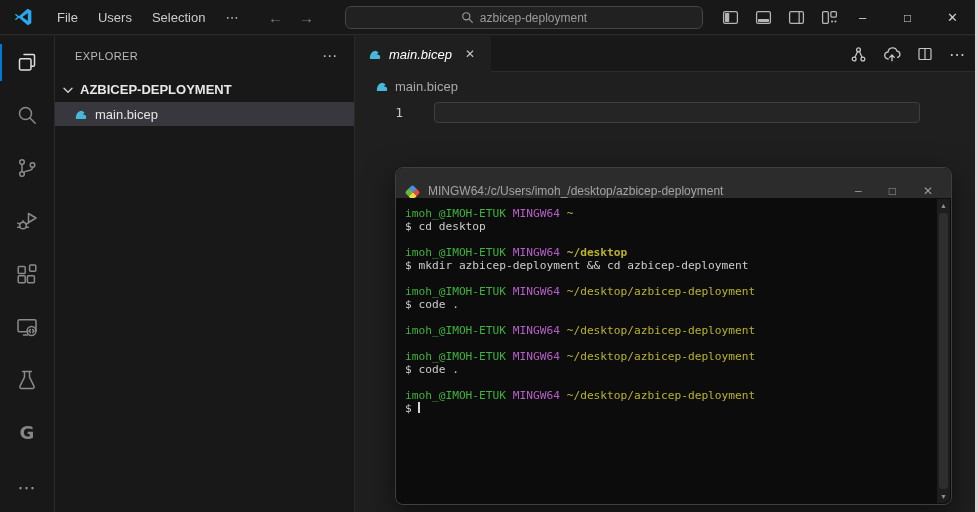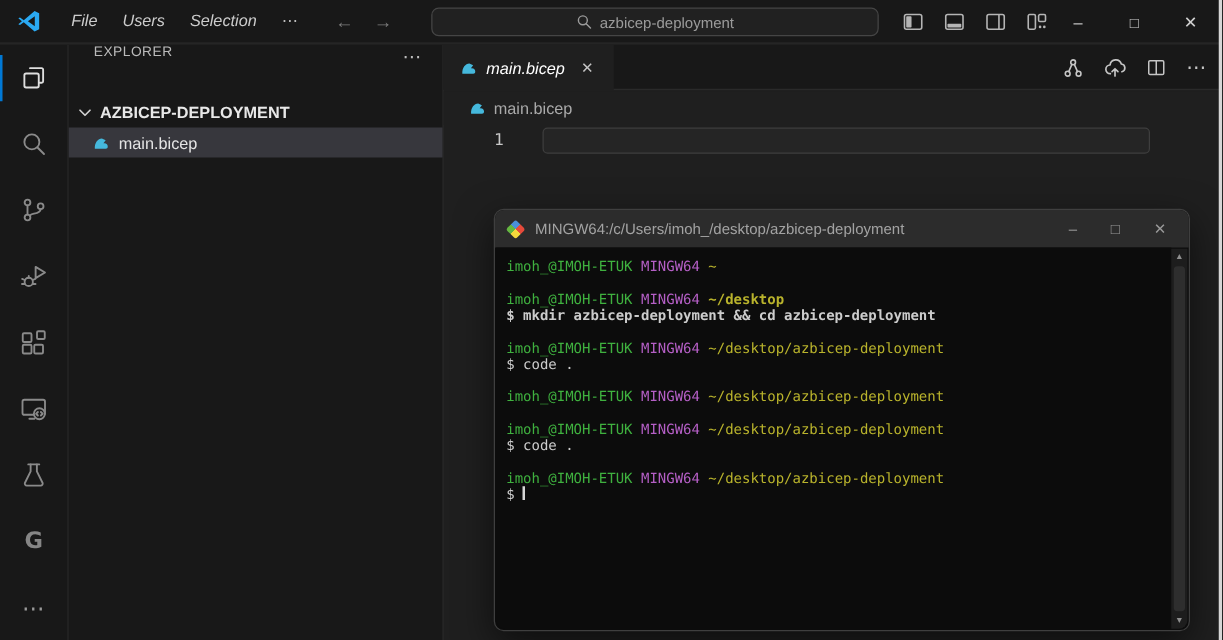--- a/index.html
+++ b/index.html
@@ -8,21 +8,21 @@
     position:relative; width:978px; height:512px; overflow:hidden;
     background:#1f1f1f; font-family:"Liberation Sans","DejaVu Sans",sans-serif;
     color:#cccccc; -webkit-font-smoothing:antialiased;
   }
   svg { display:block; }
 
   
   .titlebar { position:absolute; left:0; top:0; width:978px; height:35px;
     background:#181818; border-bottom:1px solid #2a2a2a; display:flex; align-items:center; }
   .vscode-logo { margin-left:13px; width:20px; height:20px; }
-  .menus { display:flex; margin-left:14px; font-size:13px; color:#cccccc;font-style:italic; }
+  .menus { display:flex; margin-left:14px; font-size:13px; color:#cccccc; }
   .menu-item { padding:4px 10px; border-radius:5px; cursor:default; }
   .menu-more { color:#bdbdbd; letter-spacing:1px; }
   .nav-arrows { position:absolute; left:268px; top:0; height:35px; display:flex; align-items:center; gap:16px;
     font-size:15px; color:#7d7d7d; }
   .cmd-center { position:absolute; left:345px; top:6px; width:358px; height:23px;
     background:#212121; border:1px solid #454545; border-radius:6px;
     display:flex; align-items:center; justify-content:center; gap:6px;
     color:#9b9b9b; font-size:12px; }
   .layout-icons { position:absolute; left:722px; top:0; height:35px; display:flex; align-items:center; gap:16px; }
   .win-controls { position:absolute; right:3px; top:0; height:35px; display:flex; align-items:center; }
@@ -34,21 +34,21 @@
     background:#181818; border-right:1px solid #2a2a2a;
     display:flex; flex-direction:column; align-items:center; }
   .ab-item { position:relative; width:55px; height:54px; display:flex; align-items:center; justify-content:center; }
   .ab-item.active::before { content:""; position:absolute; left:0; top:8px; bottom:8px; width:2px; background:#0078d4; }
   .g-glyph { font-family:"DejaVu Sans",sans-serif; font-weight:800; font-size:18px; color:#868686; }
   .ab-more { font-size:18px; color:#9a9a9a; letter-spacing:1px; margin-top:4px; }
 
   
   .sidebar { position:absolute; left:55px; top:36px; bottom:0; width:300px;
     background:#181818; border-right:1px solid #2a2a2a; }
-  .sb-header { position:absolute; left:0; top:0; width:100%; height:40px; display:flex; align-items:flex-start; }
+  .sb-header { position:absolute; left:0; top:0; width:100%; height:40px; display:flex; align-items:center; }
   .sb-title { margin-left:20px; font-size:11px; letter-spacing:.4px; color:#bbbbbb; }
   .sb-more { position:absolute; right:16px; font-size:15px; color:#bdbdbd; letter-spacing:1px; }
   .sb-folder { position:absolute; left:0; top:42px; width:100%; height:23px; display:flex; align-items:center; }
   .sb-folder-label { margin-left:4px; font-size:13px; font-weight:bold; color:#e8e8e8; }
   .sb-file { position:absolute; left:0; top:66px; width:100%; height:24px; background:#37373d;
     display:flex; align-items:center; }
   .sb-file-label { margin-left:7px; font-size:13px; color:#e4e4e4; }
   .sb-file .bicep-ic { margin-left:18px; }
 
   
@@ -67,21 +67,21 @@
     text-align:right; padding-right:30px; font-family:"DejaVu Sans Mono","Liberation Mono",monospace;
     font-size:13px; line-height:20px; color:#c8c8c8; }
   .cur-line { position:absolute; left:434px; top:102px; width:486px; height:21px;
     background:#252525; border:1px solid #3e3e3e; border-radius:4px; }
 
   
   .termwin { position:absolute; left:395px; top:167px; width:557px; height:338px;
     background:#0c0c0c; border:1px solid #3f3f3f; border-radius:8px;
     box-shadow:0 10px 30px rgba(0,0,0,.55); }
   .term-titlebar { position:absolute; left:0; top:0; right:0; height:30px; background:#2c2c2c;
-    border-radius:7px 7px 0 0; display:flex; align-items:center; }
+    border-radius:7px 7px 0 0; display:flex; align-items:flex-end; }
   .git-diamond { margin-left:11px; width:11px; height:11px; transform:rotate(45deg); border-radius:2px;
     background:conic-gradient(#e64a3a 0 25%, #f5d83c 25% 50%, #65b741 50% 75%, #4a90d9 75%); }
   .term-title { margin-left:10px; font-size:12px; color:#a3a3a3; }
   .term-controls { margin-left:auto; display:flex; align-items:center; gap:27px; padding-right:18px; }
   .term-btn { font-size:12px; color:#9a9a9a; }
   .term-content { position:absolute; left:1px; right:14px; top:30px; bottom:1px; background:#0c0c0c;
     border-radius:0 0 0 7px; overflow:hidden; padding:9px 0 0 8px; }
   .tline { font-family:"DejaVu Sans Mono","Liberation Mono",monospace; font-size:11.2px;
     line-height:13px; height:13px; white-space:pre; color:#cccccc; }
   .tcursor { display:inline-block; width:2px; height:11px; background:#d6d6d6; vertical-align:-1px; }
@@ -268,23 +268,24 @@
       <span class="git-diamond"></span>
       <span class="term-title">MINGW64:/c/Users/imoh_/desktop/azbicep-deployment</span>
       <div class="term-controls">
         <span class="term-btn">–</span>
         <span class="term-btn">□</span>
         <span class="term-btn">✕</span>
       </div>
     </div>
     <div class="term-content" id="term-out">
         <div class="tline"><span style="color: rgb(63, 177, 63);">imoh_@IMOH-ETUK </span><span style="color: rgb(181, 95, 198);">MINGW64 </span><span style="color: rgb(185, 179, 44);">~</span></div>
+        <div class="tline"><span style="color: rgb(204, 204, 204);">$ cd desktop</span></div>
         <div class="tline">&nbsp;</div>
         <div class="tline"><span style="color: rgb(63, 177, 63);">imoh_@IMOH-ETUK </span><span style="color: rgb(181, 95, 198);">MINGW64 </span><span style="color: rgb(185, 179, 44); font-weight: bold;">~/desktop</span></div>
-        <div class="tline"><span style="color: rgb(204, 204, 204); font-weight: bold;">$ mkdir azbicep-deployment &amp;&amp; cd azbicep-deployment</span></div>
+        <div class="tline"><span style="color: rgb(204, 204, 204);">$ mkdir azbicep-deployment &amp;&amp; cd azbicep-deployment</span></div>
         <div class="tline">&nbsp;</div>
         <div class="tline"><span style="color: rgb(63, 177, 63);">imoh_@IMOH-ETUK </span><span style="color: rgb(181, 95, 198);">MINGW64 </span><span style="color: rgb(185, 179, 44);">~/desktop/azbicep-deployment</span></div>
         <div class="tline"><span style="color: rgb(204, 204, 204);">$ code .</span></div>
         <div class="tline">&nbsp;</div>
         <div class="tline"><span style="color: rgb(63, 177, 63);">imoh_@IMOH-ETUK </span><span style="color: rgb(181, 95, 198);">MINGW64 </span><span style="color: rgb(185, 179, 44);">~/desktop/azbicep-deployment</span></div>
         <div class="tline">&nbsp;</div>
         <div class="tline"><span style="color: rgb(63, 177, 63);">imoh_@IMOH-ETUK </span><span style="color: rgb(181, 95, 198);">MINGW64 </span><span style="color: rgb(185, 179, 44);">~/desktop/azbicep-deployment</span></div>
         <div class="tline"><span style="color: rgb(204, 204, 204);">$ code .</span></div>
         <div class="tline">&nbsp;</div>
         <div class="tline"><span style="color: rgb(63, 177, 63);">imoh_@IMOH-ETUK </span><span style="color: rgb(181, 95, 198);">MINGW64 </span><span style="color: rgb(185, 179, 44);">~/desktop/azbicep-deployment</span></div>

